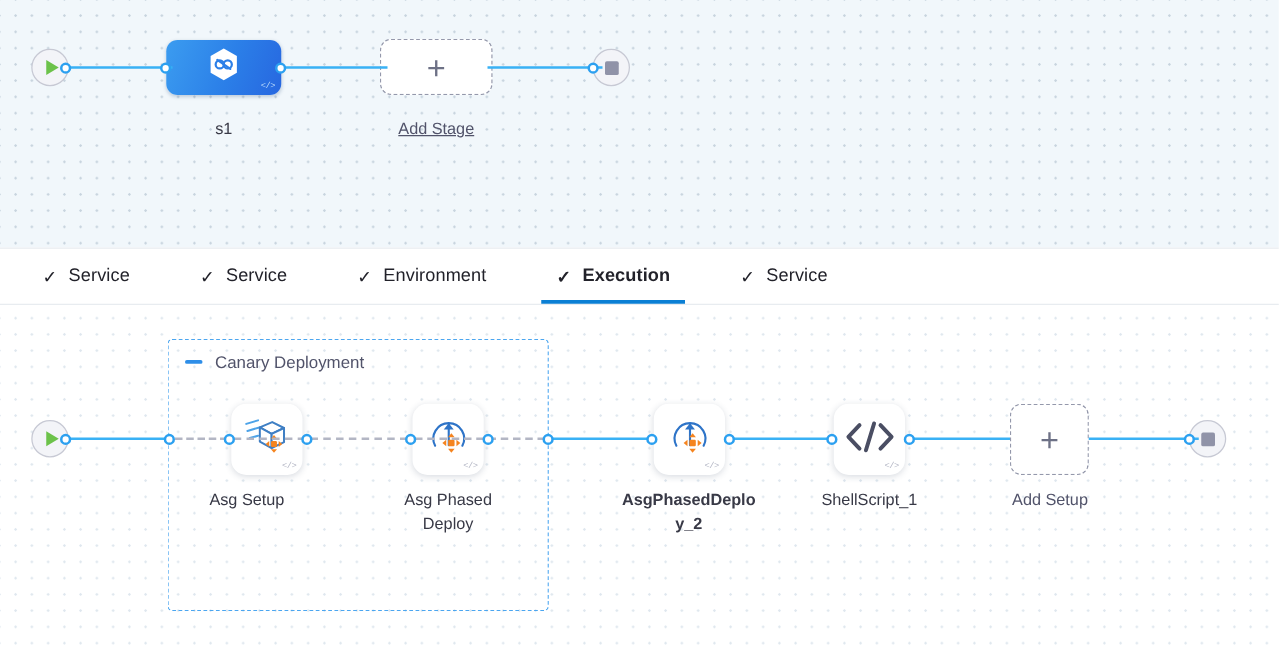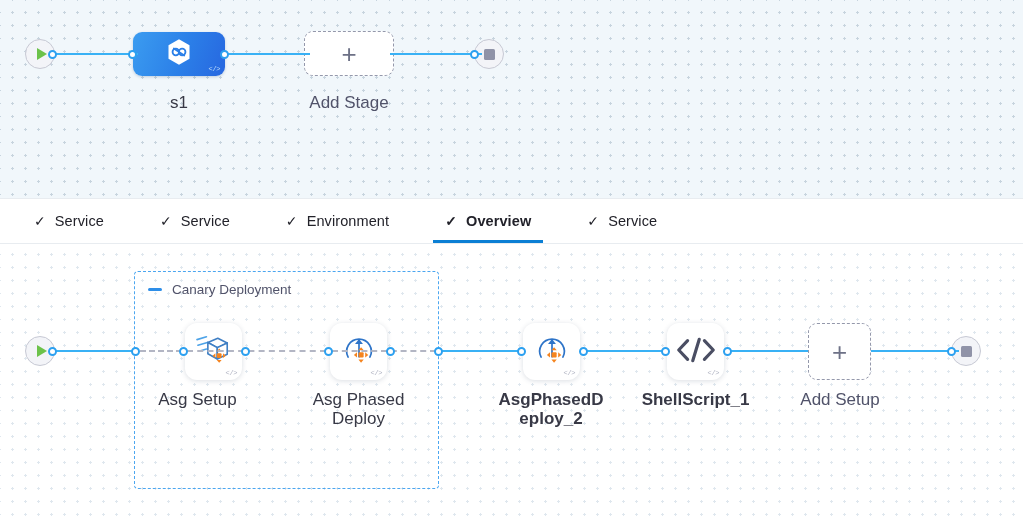--- a/index.html
+++ b/index.html
@@ -97,21 +97,21 @@
 
   .add-box {
     position:absolute; border:1.6px dashed #9498ab; border-radius:9px;
     background:#ffffff; display:flex; align-items:center; justify-content:center;
     cursor:pointer;
   }
   .plus-glyph { color:#6d7186; font-size:26px; line-height:1; font-weight:300; }
 
   .node-label {
     position:absolute; text-align:center; color:#383946;
-    font-size:17px; line-height:19px;
+    font-size:13px; line-height:19px;
   }
   .node-label.muted { color:#51536a; }
 
   
   .step-node {
     position:absolute; width:57px; height:57px; border-radius:12px;
     background:#ffffff; box-shadow:0 1px 5px rgba(40,60,90,.17);
     cursor:pointer;
   }
   .step-node .ico {
@@ -157,21 +157,21 @@
     </div>
     <span class="codebadge onblue">&lt;/&gt;</span>
   </div>
   <div class="port" style="left:128px; top:49.5px;"></div>
   <div class="port" style="left:220px; top:49.5px;"></div>
   <div class="node-label" style="left:133px; top:93px; width:92px;">s1</div>
 
   <div class="add-box" style="left:304px; top:31px; width:90px; height:45px;">
     <span class="plus-glyph">+</span>
   </div>
-  <div class="node-label muted" style="left:289px; top:93px; width:120px;">Add Stage</div>
+  <div class="node-label muted" style="left:289px; top:93px; width:120px;text-decoration:underline;">Add Stage</div>
 
   <div class="port" style="left:470px; top:49.5px;"></div>
   <div class="term-node" style="left:474px; top:39px;">
     <div class="stop-sq"></div>
   </div>
 </div>
 
 <div id="tab-bar">
   <div class="tab">
     <span class="check">✓</span>
@@ -180,21 +180,21 @@
   <div class="tab">
     <span class="check">✓</span>
     <span>Service</span>
   </div>
   <div class="tab">
     <span class="check">✓</span>
     <span>Environment</span>
   </div>
   <div class="tab active">
     <span class="check">✓</span>
-    <span>Overview</span>
+    <span>Execution</span>
   </div>
   <div class="tab">
     <span class="check">✓</span>
     <span>Service</span>
   </div>
 </div>
 
 <div class="canvas" id="exec-canvas">
 
   <div id="group-box" style="left:134px; top:27px; width:305px; height:218px;"></div>
@@ -297,21 +297,21 @@
           <path d="M13 5 L3.5 15 L13 25"></path>
           <path d="M31 5 L40.5 15 L31 25"></path>
           <path d="M25.5 3.5 L18.5 26.5"></path>
         </g>
       </svg>
     </div>
     <span class="codebadge onwhite">&lt;/&gt;</span>
   </div>
   <div class="port" style="left:661px; top:102.5px;"></div>
   <div class="port" style="left:723px; top:102.5px;"></div>
-  <div class="node-label" style="left:640px; top:146px; width:111px;font-weight:bold;">ShellScript_1</div>
+  <div class="node-label" style="left:640px; top:146px; width:111px;">ShellScript_1</div>
 
   <div class="add-box" style="left:808px; top:79px; width:63px; height:57px;">
     <span class="plus-glyph">+</span>
   </div>
   <div class="node-label muted" style="left:785px; top:146px; width:110px;">Add Setup</div>
 
   <div class="port" style="left:947px; top:102.5px;"></div>
   <div class="term-node" style="left:951px; top:92px;">
     <div class="stop-sq"></div>
   </div>

